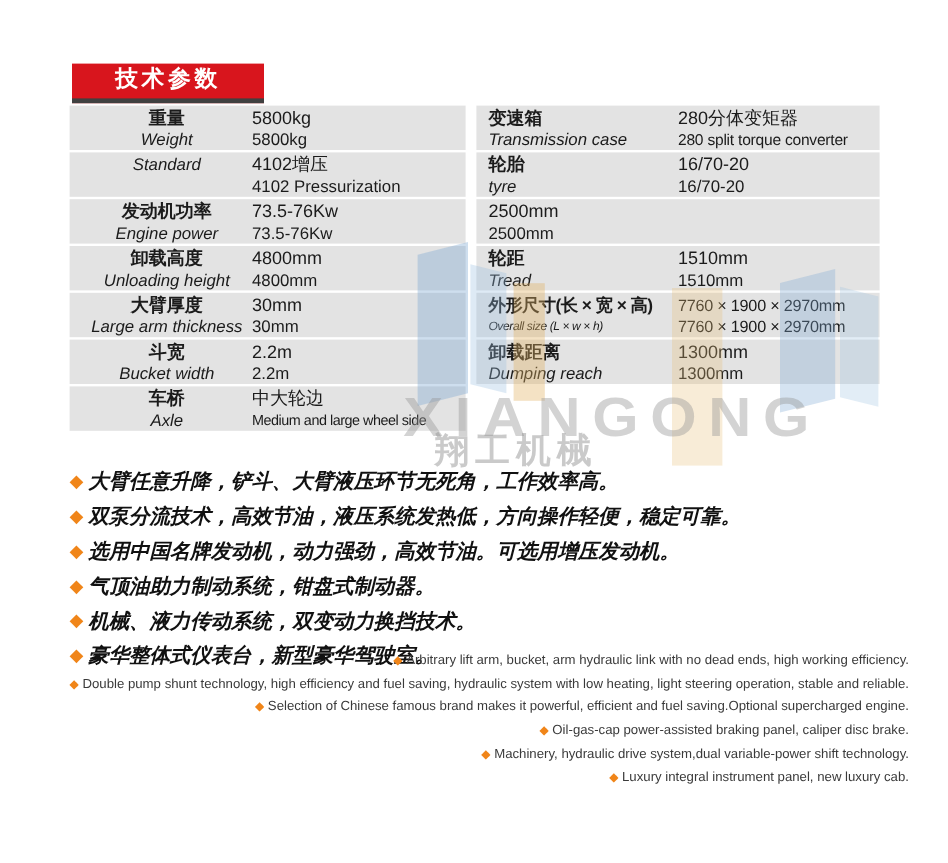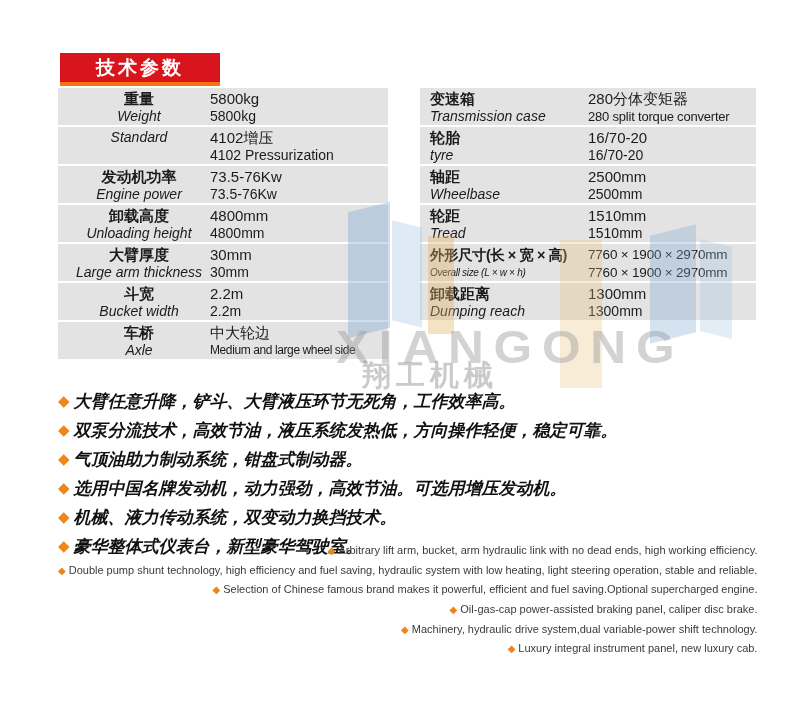--- a/index.html
+++ b/index.html
@@ -1,27 +1,27 @@
 <!DOCTYPE html>
 <html><head>
 <meta charset="utf-8">
 <style>
   html,body{margin:0;padding:0;}
   body{width:790px;height:719px;background:#ffffff;position:relative;overflow:hidden;
        font-family:"Liberation Sans","DejaVu Sans",sans-serif;color:#1b1b1b;}
 
   
   .banner{position:absolute;left:60px;top:53px;width:160px;height:29px;background:#d8151d;
-          border-bottom:4px solid #f97316;color:#fff;font-size:19px;font-weight:bold;
-          display:flex;align-items:center;justify-content:center;letter-spacing:3px;}
+          border-bottom:4px solid #404040;color:#fff;font-size:19px;font-weight:bold;
+          display:flex;align-items:flex-start;justify-content:center;letter-spacing:3px;}
 
   
   .col{position:absolute;top:88px;}
   .col-left{left:58px;width:330px;}
-  .col-right{left:420px;width:336px;}
+  .col-right{left:397px;width:336px;}
   .row{height:37px;margin-bottom:2px;background:#e3e3e3;display:flex;
        box-sizing:border-box;padding:2px 0 0 10px;}
   .labels{flex:0 0 auto;}
   .col-left .labels{width:142px;text-align:center;}
   .col-right .labels{width:158px;}
   .vals{flex:1 1 auto;min-width:0;}
   .cn{font-size:15px;font-weight:bold;line-height:18px;white-space:nowrap;}
   .en{font-size:14px;line-height:17px;white-space:nowrap;font-style:italic;}
   .cn-val{font-size:15px;line-height:18px;white-space:nowrap;}
   .en-val{font-size:14px;line-height:17px;white-space:nowrap;}
@@ -157,24 +157,20 @@
     <div class="labels">
       <div class="cn">轮胎</div>
       <div class="en">tyre</div>
     </div>
     <div class="vals">
       <div class="cn-val">16/70-20</div>
       <div class="en-val">16/70-20</div>
     </div>
   </div>
   <div class="row">
-    <div class="labels">
-      <div class="cn">轴距</div>
-      <div class="en">Wheelbase</div>
-    </div>
     <div class="vals">
       <div class="cn-val">2500mm</div>
       <div class="en-val">2500mm</div>
     </div>
   </div>
   <div class="row">
     <div class="labels">
       <div class="cn">轮距</div>
       <div class="en">Tread</div>
     </div>
@@ -201,22 +197,22 @@
     <div class="vals">
       <div class="cn-val">1300mm</div>
       <div class="en-val">1300mm</div>
     </div>
   </div>
 </div>
 
 <div class="feat-cn">
   <div class="li"><span class="dia">◆</span><span>大臂任意升降，铲斗、大臂液压环节无死角，工作效率高。</span></div>
   <div class="li"><span class="dia">◆</span><span>双泵分流技术，高效节油，液压系统发热低，方向操作轻便，稳定可靠。</span></div>
+  <div class="li"><span class="dia">◆</span><span>选用中国名牌发动机，动力强劲，高效节油。可选用增压发动机。</span></div>
   <div class="li"><span class="dia">◆</span><span>气顶油助力制动系统，钳盘式制动器。</span></div>
-  <div class="li"><span class="dia">◆</span><span>选用中国名牌发动机，动力强劲，高效节油。可选用增压发动机。</span></div>
   <div class="li"><span class="dia">◆</span><span>机械、液力传动系统，双变动力换挡技术。</span></div>
   <div class="li"><span class="dia">◆</span><span>豪华整体式仪表台，新型豪华驾驶室。</span></div>
 </div>
 
 <div class="feat-en">
   <div class="li"><span class="dia">◆</span><span>Arbitrary lift arm, bucket, arm hydraulic link with no dead ends, high working efficiency.</span></div>
   <div class="li"><span class="dia">◆</span><span>Double pump shunt technology, high efficiency and fuel saving, hydraulic system with low heating, light steering operation, stable and reliable.</span></div>
   <div class="li"><span class="dia">◆</span><span>Selection of Chinese famous brand makes it powerful, efficient and fuel saving.Optional supercharged engine.</span></div>
   <div class="li"><span class="dia">◆</span><span>Oil-gas-cap power-assisted braking panel, caliper disc brake.</span></div>
   <div class="li"><span class="dia">◆</span><span>Machinery, hydraulic drive system,dual variable-power shift technology.</span></div>

